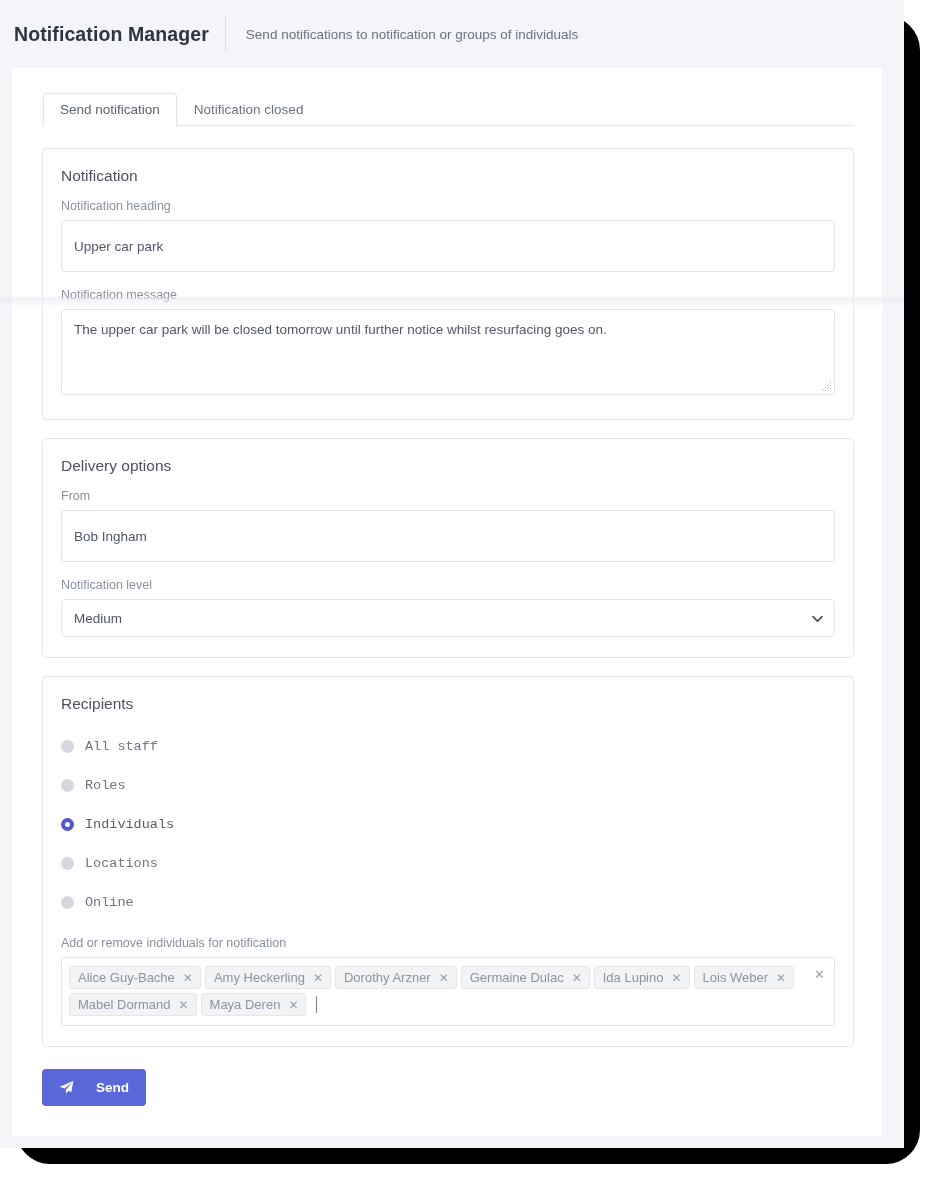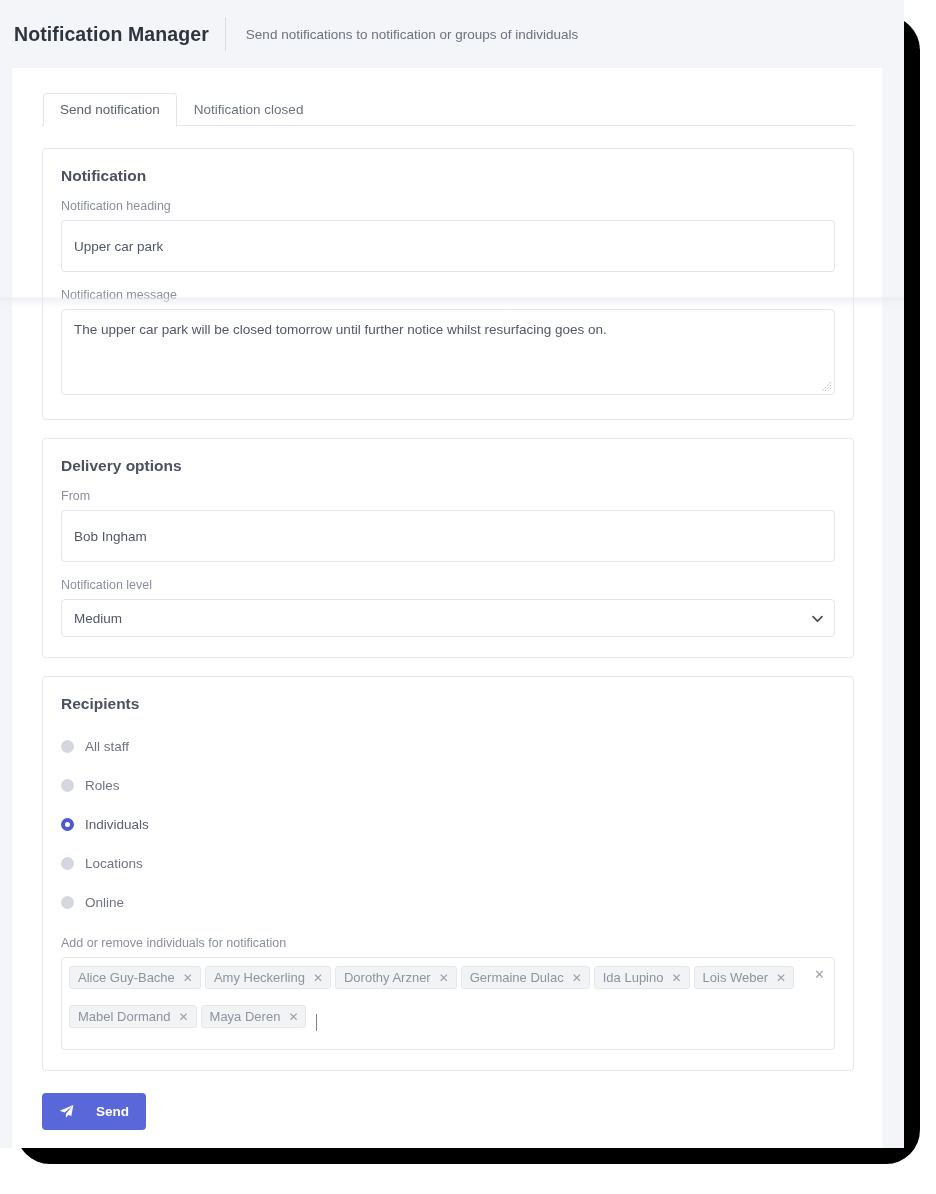--- a/index.html
+++ b/index.html
@@ -103,21 +103,21 @@
     border: 1px solid #e5e7ec;
     border-radius: 4px;
     background: #ffffff;
     padding: 18px 18px 20px 18px;
     margin-bottom: 18px;
   }
   .panel-title {
     font-size: 15.5px;
     color: #4b5160;
     margin: 0 0 14px 0;
-    font-weight: bold;
+    font-weight: normal;
   }
   .field-label {
     display: block;
     font-size: 12.5px;
     color: #8a90a0;
     margin-bottom: 7px;
   }
 
   
   .text-input {
@@ -179,21 +179,21 @@
     right: 12px; top: 50%;
     transform: translateY(-50%);
     pointer-events: none;
     color: #4a4f5c;
   }
 
   .field-group { margin-bottom: 16px; }
   .field-group:last-child { margin-bottom: 0; }
 
   
-  .radio-list { margin-top: 2px; }
+  .radio-list { margin-top: 2px; font-family: Liberation Mono, monospace; }
   .radio-row {
     display: flex;
     align-items: center;
     height: 39px;
     cursor: pointer;
   }
   .radio-dot {
     width: 13px; height: 13px;
     border-radius: 50%;
     background: #d5d7de;
@@ -227,21 +227,21 @@
     min-height: 54px;
   }
   .tag {
     display: inline-flex;
     align-items: center;
     background: #f2f3f5;
     border: 1px solid #e6e7eb;
     border-radius: 3px;
     height: 23px;
     padding: 0 7px 0 8px;
-    margin: 2px 4px 14px 0;
+    margin: 2px 4px 2px 0;
     font-size: 13px;
     color: #8d93a1;
     white-space: nowrap;
     vertical-align: middle;
   }
   .tag-x {
     margin-left: 8px;
     color: #9ba0ac;
     font-size: 12px;
     cursor: pointer;

